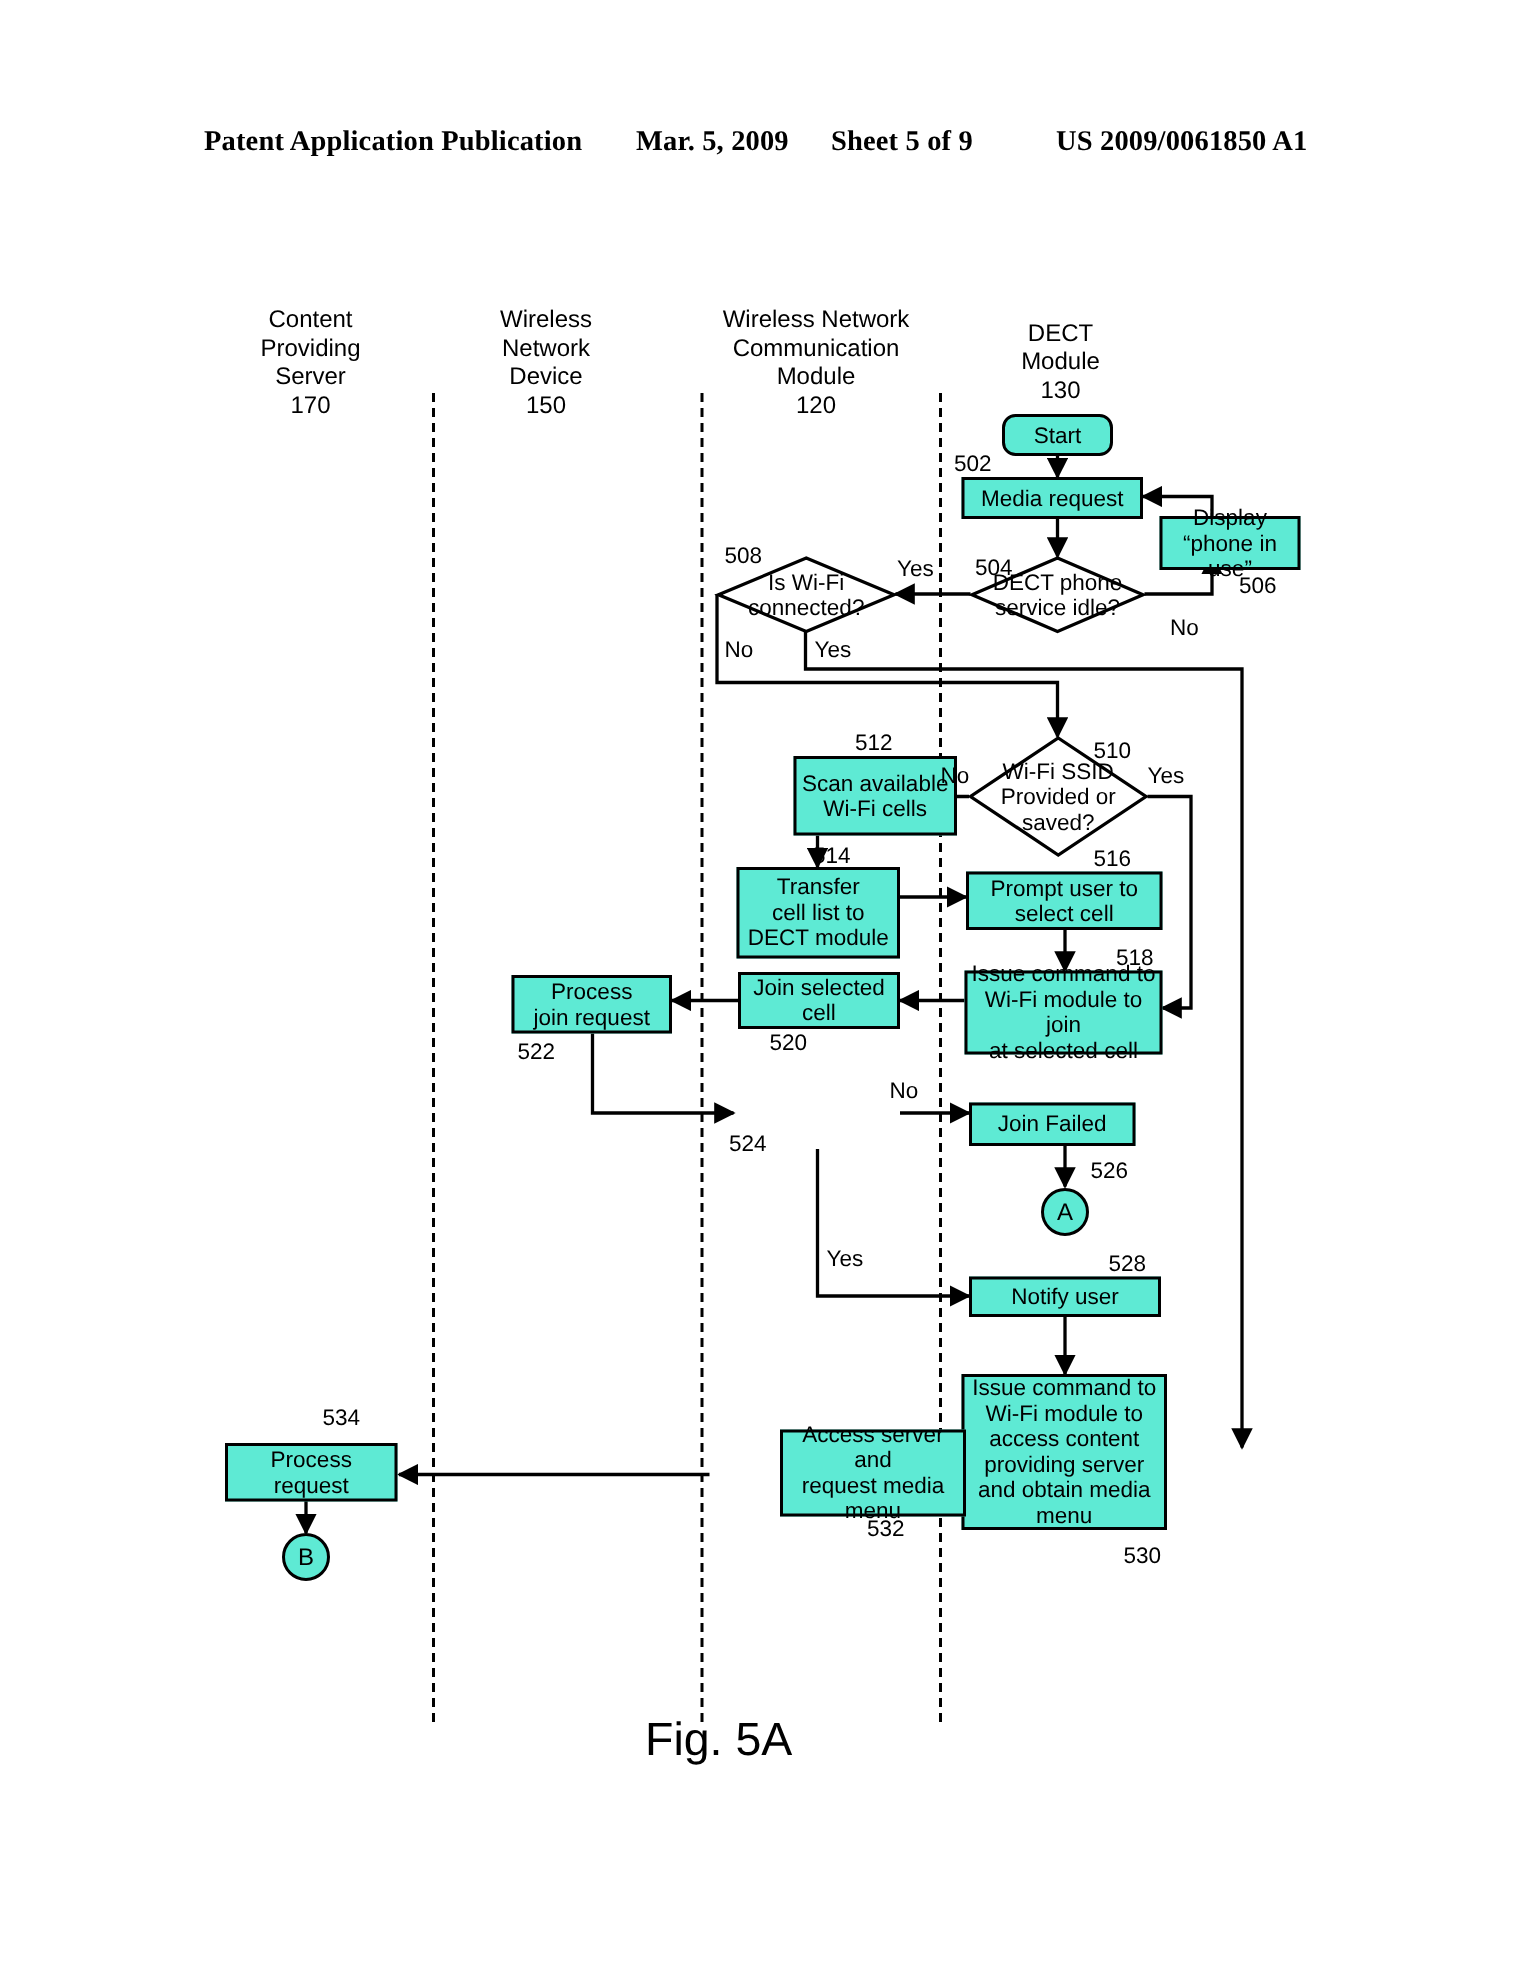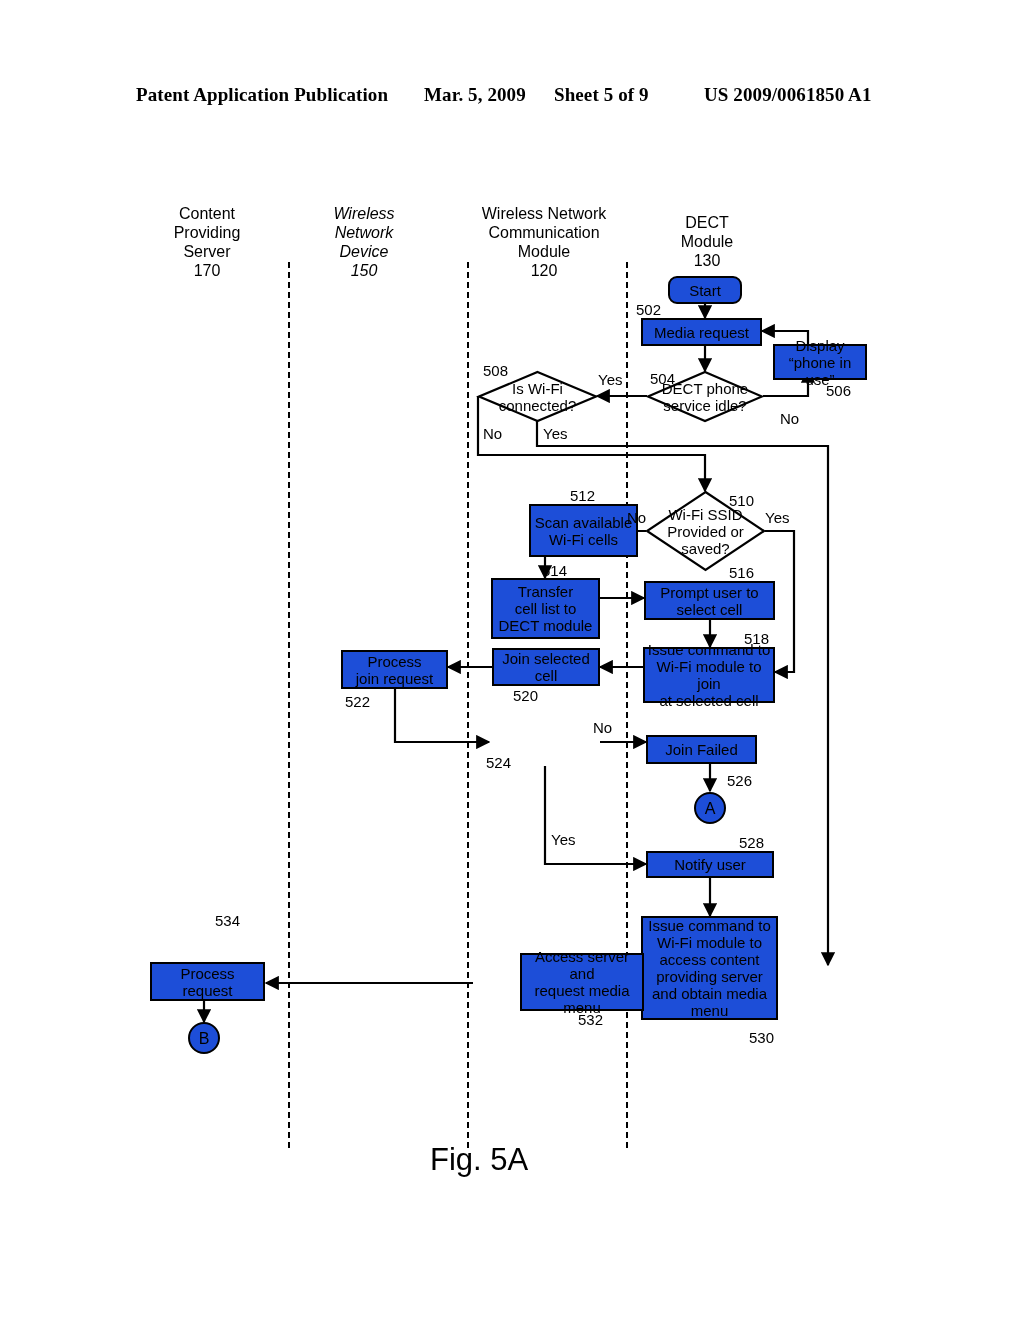--- a/index.html
+++ b/index.html
@@ -52,21 +52,21 @@
     position: absolute;
     width: 0;
     border-left: 2px dashed #000000;
   }
 
   
   .node {
     position: absolute;
     box-sizing: border-box;
     border: 2px solid #000000;
-    background: #1d4ed8;
+    background: #5eead4;
     display: flex;
     align-items: center;
     justify-content: center;
     text-align: center;
     font-size: 15px;
     line-height: 17px;
     z-index: 5;
     white-space: pre-line;
     padding: 1px 2px;
   }
@@ -138,21 +138,21 @@
     <span class="h-item" id="h-pub">Patent Application Publication</span>
     <span class="h-item" id="h-date">Mar. 5, 2009</span>
     <span class="h-item" id="h-sheet">Sheet 5 of 9</span>
     <span class="h-item" id="h-num">US 2009/0061850 A1</span>
   </div>
 
   <div class="lane-header" style="left:148px; top:204px; width:118px;">Content
 Providing
 Server
 170</div>
-  <div class="lane-header" style="left:308px; top:204px; width:112px;font-style:italic;">Wireless
+  <div class="lane-header" style="left:308px; top:204px; width:112px;">Wireless
 Network
 Device
 150</div>
   <div class="lane-header" style="left:464px; top:204px; width:160px;">Wireless Network
 Communication
 Module
 120</div>
   <div class="lane-header" style="left:648px; top:213px; width:118px;">DECT
 Module
 130</div>
@@ -296,21 +296,21 @@
 menu</div>
   <div class="ref" style="left:749px; top:1029px;">530</div>
 
   <div class="node" style="left:477px; top:953px; width:124px; height:58px;margin-left:43px;">Access server and
 request media
 menu</div>
   <div class="ref" style="left:578px; top:1011px;">532</div>
 
   <div class="node" style="left:150px; top:962px; width:115px; height:39px;">Process
 request</div>
-  <div class="ref" style="left:215px; top:912px;">534</div>
+  <div class="ref" style="left:215px; top:937px;">534</div>
 
   <div class="node connector" style="left:188px; top:1022px; width:32px; height:32px;">B</div>
 
   <div class="edge-label" style="left:598px; top:371px;">Yes</div>
   <div class="edge-label" style="left:780px; top:410px;">No</div>
   <div class="edge-label" style="left:483px; top:425px;">No</div>
   <div class="edge-label" style="left:543px; top:425px;">Yes</div>
   <div class="edge-label" style="left:627px; top:509px;">No</div>
   <div class="edge-label" style="left:765px; top:509px;">Yes</div>
   <div class="edge-label" style="left:593px; top:719px;">No</div>

